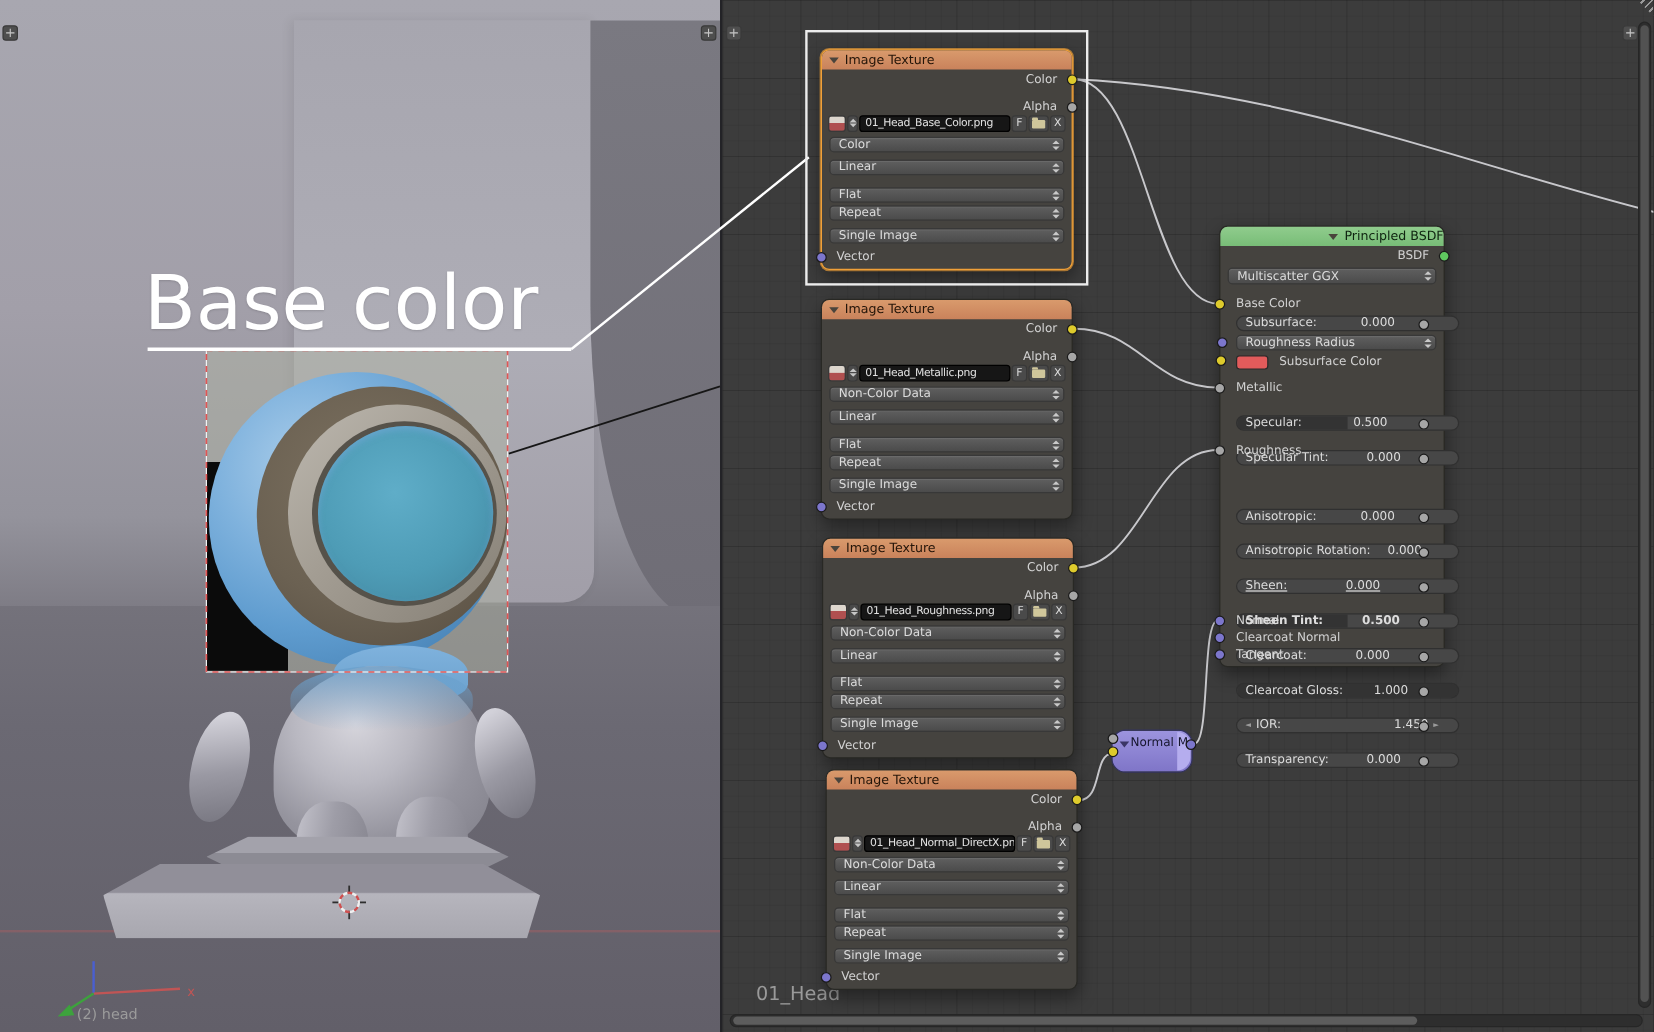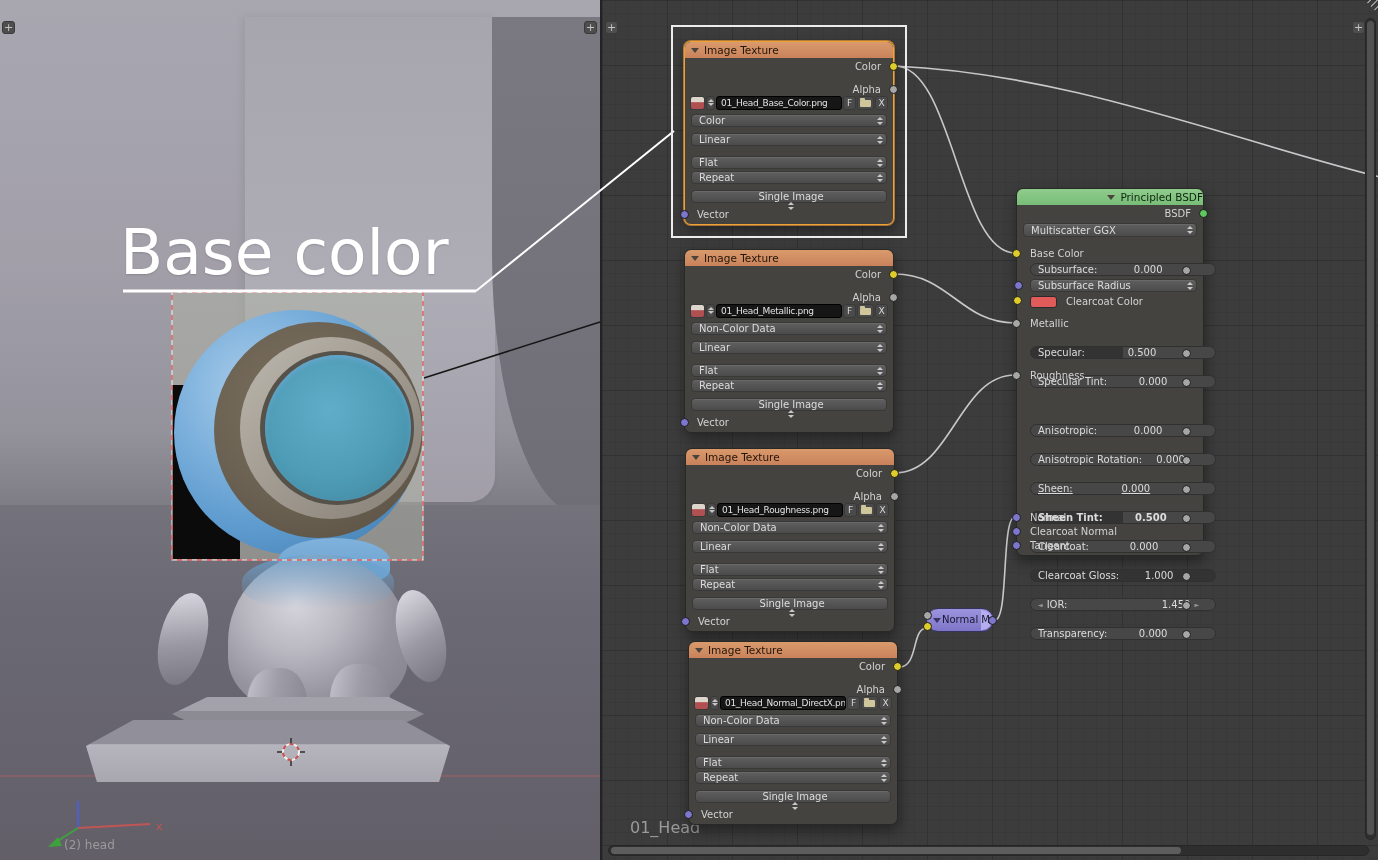--- a/index.html
+++ b/index.html
@@ -116,23 +116,23 @@
     display:flex;justify-content:space-between;align-items:center;padding:0 7px;color:#dcdcdc;position:relative;
     overflow:hidden;cursor:ew-resize;}
   .srow .fillbar{position:absolute;left:0;top:0;bottom:0;background:rgba(0,0,0,.28);z-index:0;}
   .srow span{position:relative;z-index:1;}
   .na{font-size:6px;color:#9a9a9a;}
   .crow{left:13px !important;right:8px !important;height:13px;display:flex;align-items:center;gap:9px;color:#d2d2d2;}
   .swatch{width:27px;height:12px;border-radius:3px;border:1px solid #2a2a2a;cursor:pointer;}
 
   
   .t-color{top:17px;} .t-alpha{top:25px;margin-top:15px;} .t-img{top:53px;} 
-  .t-s1{top:72px;} .t-s2{top:91px;} .t-s3{top:114px;} .t-s4{top:129px;} .t-s5{top:148px;flex-direction:column;} .t-vec{top:165px;}
-
-  #normalmap{position:absolute;left:324px;top:608px;width:68px;height:24px;border-radius:12px;z-index:5;
+  .t-s1{top:72px;} .t-s2{top:91px;} .t-s3{top:114px;} .t-s4{top:129px;} .t-s5{top:148px;} .t-vec{top:165px;}
+
+  #normalmap{position:absolute;left:324px;top:608px;width:68px;height:36px;border-radius:12px;z-index:5;
     background:linear-gradient(#9c94de,#7f75c8);border:1px solid #33335e;}
   #normalmap .cap{position:absolute;right:1px;top:1px;bottom:1px;width:11px;border-radius:0 11px 11px 0;background:#b5adee;}
   #normalmap .nm-label{position:absolute;left:15px;top:5px;font-size:10px;color:#16162e;white-space:nowrap;}
   #normalmap .tri{position:absolute;left:6px;top:9px;border-top-color:#3a3566;}
 
   .hscroll{position:absolute;left:6px;right:9px;bottom:4px;height:11px;background:#2e2e2e;border-radius:6px;z-index:8;border:1px solid #262626;}
   .hscroll .thumb2{position:absolute;left:2px;top:1px;width:570px;height:7px;background:#5d5d5d;border-radius:4px;}
   .vscroll{position:absolute;right:2px;top:18px;width:11px;height:822px;background:#2e2e2e;border-radius:6px;z-index:8;border:1px solid #262626;}
   .vscroll .thumb2{position:absolute;left:1px;top:2px;width:7px;height:814px;background:#525252;border-radius:4px;}
   .corner{position:absolute;right:0;top:0;width:16px;height:16px;z-index:9;
@@ -447,31 +447,31 @@
       <div class="row lrow" style="top:57px;height:16px;"><span>Base Color</span><span class="sock s-y" style="left:-5px;top:3px;"></span></div>
 
       <div class="row srow" style="top:74px;">
           <span class="fillbar" style="width:0%;"></span>
           <span>Subsurface:</span>
           <span>0.000</span>
           <span class="sock s-g" style="left:-17px;top:1px;"></span>
         </div>
 
       <div class="row drow" style="top:90px;left:13px !important;">
-          <span>Subsurface Radius</span>
+          <span>Roughness Radius</span>
           <span class="updn">
             <i class="u"></i>
             <i class="d"></i>
           </span>
           <span class="sock s-p" style="left:-17px;top:1px;"></span>
         </div>
 
       <div class="row crow" style="top:106px;">
           <span class="swatch" style="background:#e25b5b;"></span>
-          <span>Clearcoat Color</span>
+          <span>Subsurface Color</span>
           <span class="sock s-y" style="left:-17px;top:1px;"></span>
         </div>
 
       <div class="row lrow" style="top:127px;height:16px;"><span>Metallic</span><span class="sock s-g" style="left:-5px;top:3px;"></span></div>
 
       <div class="row srow" style="top:144px;">
           <span class="fillbar" style="width:50%;"></span>
           <span>Specular:</span>
           <span>0.500</span>
           <span class="sock s-g" style="left:-17px;top:1px;"></span>

